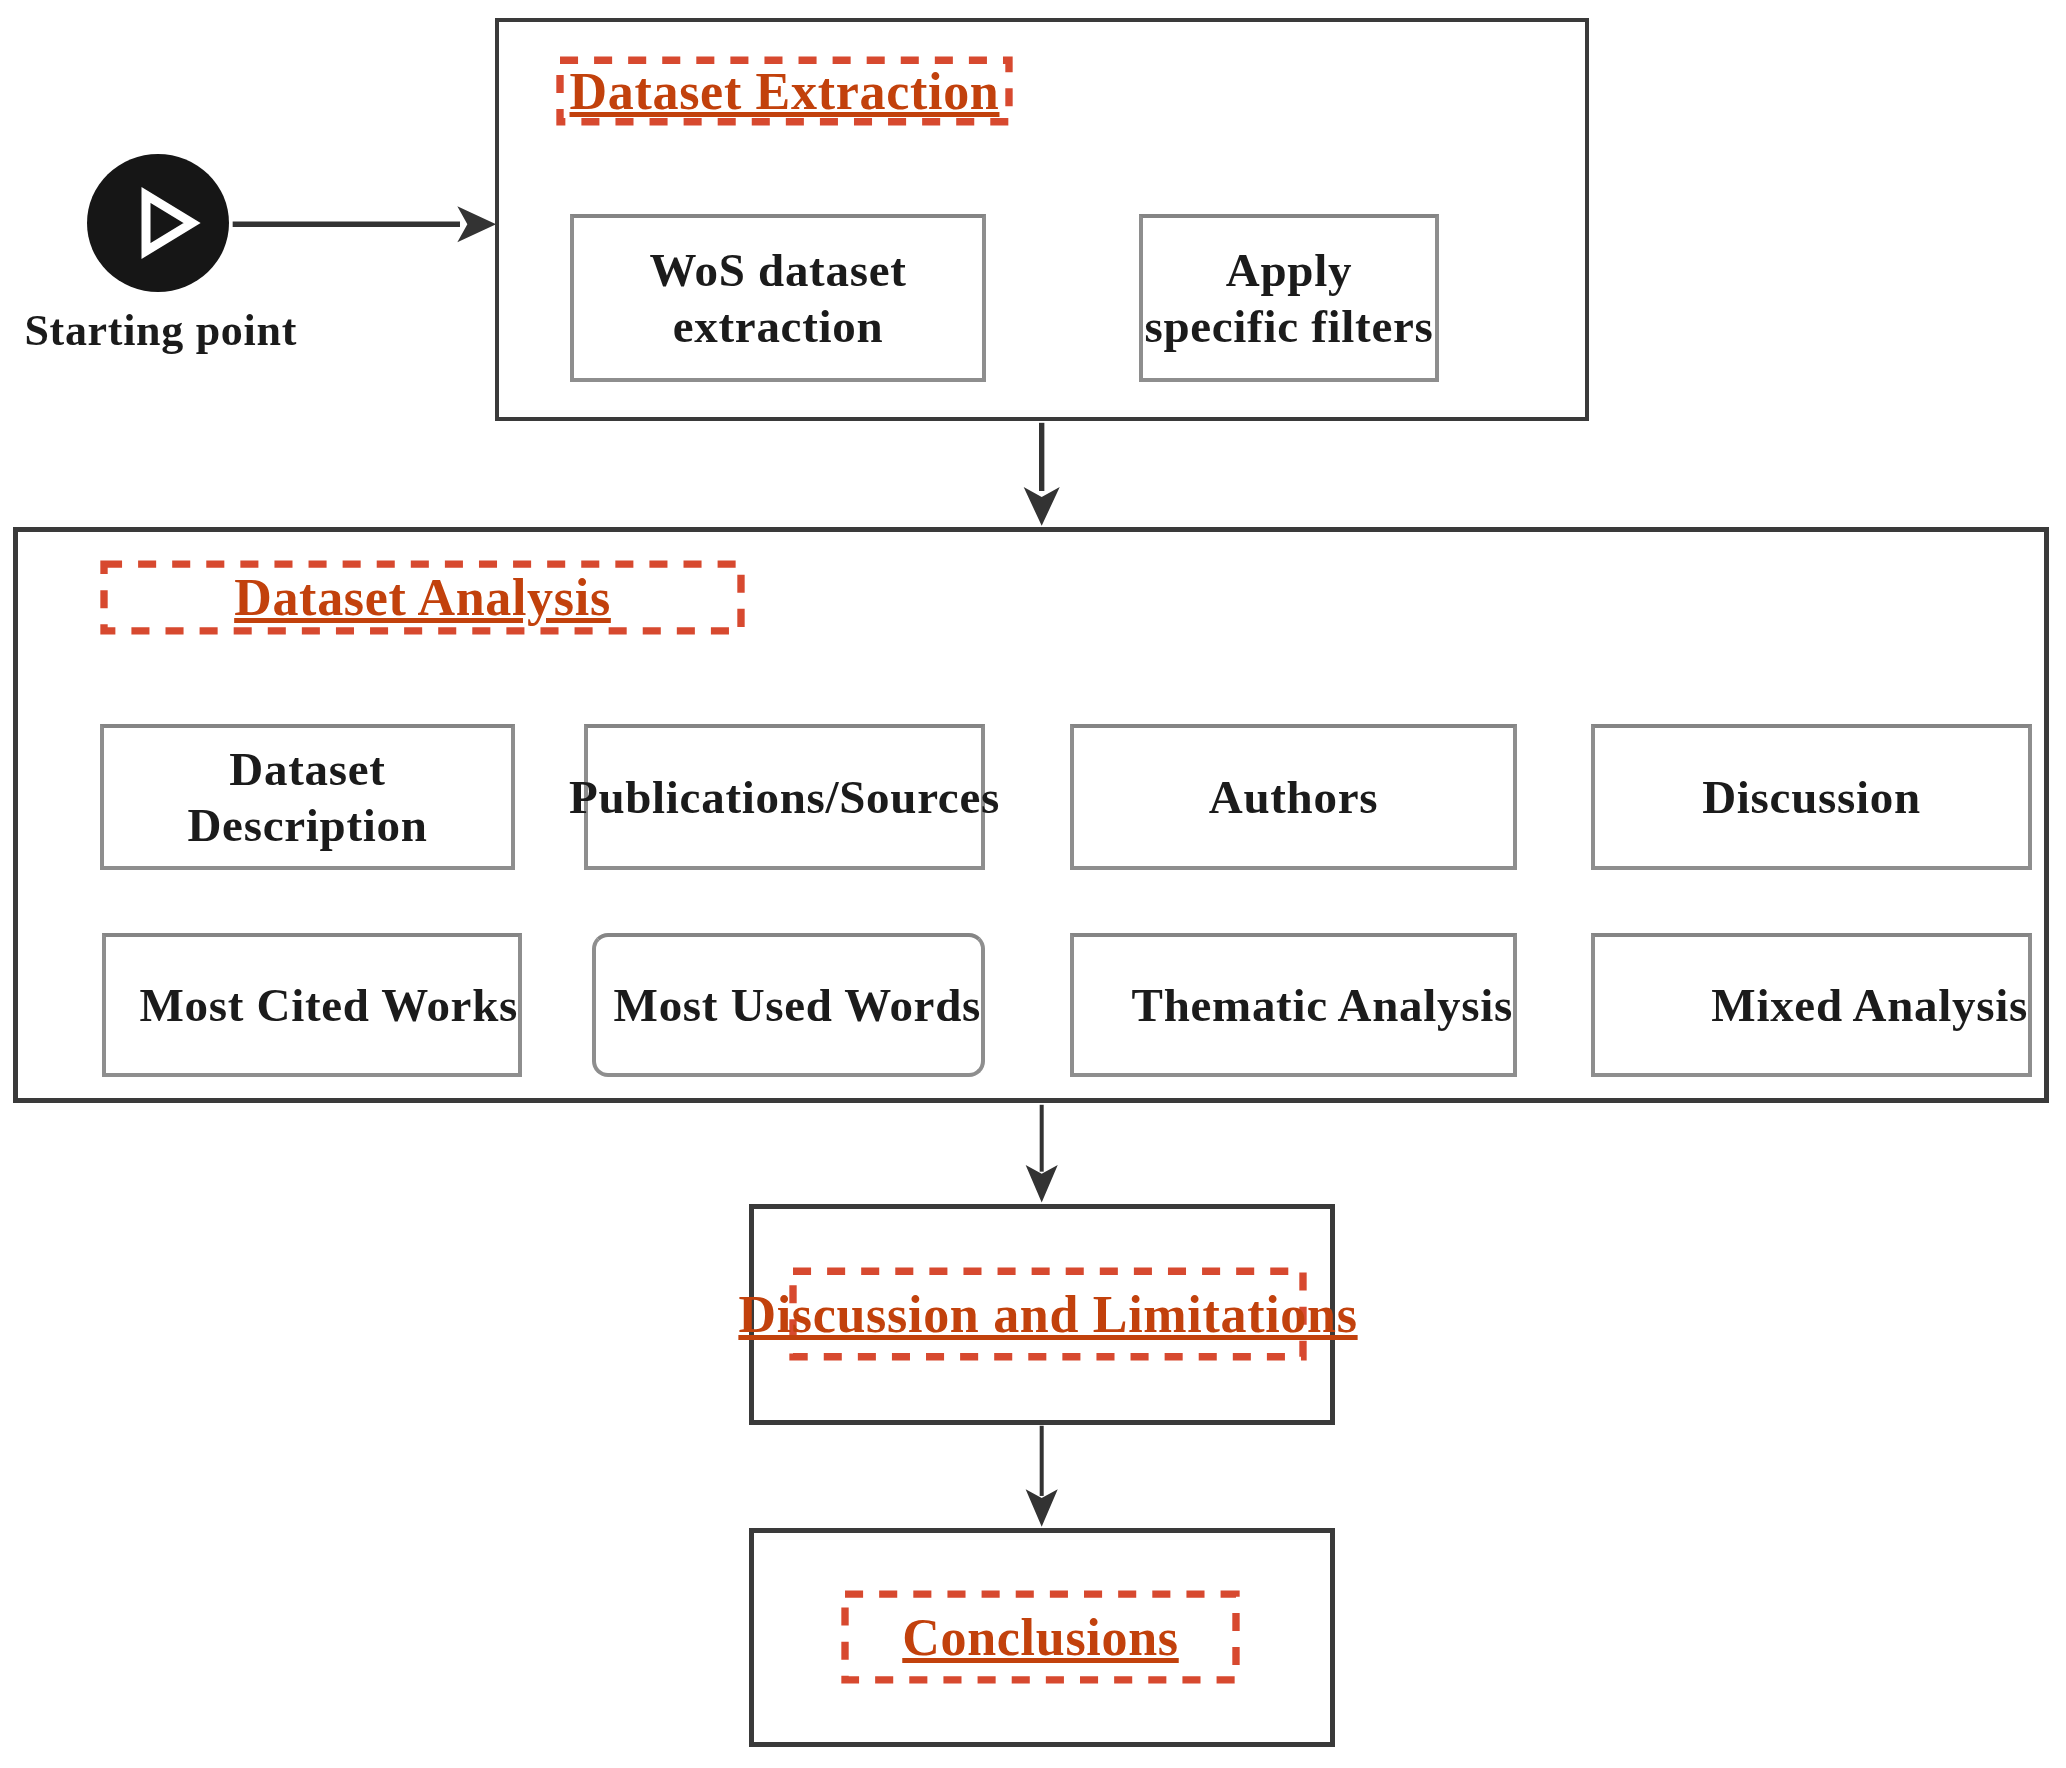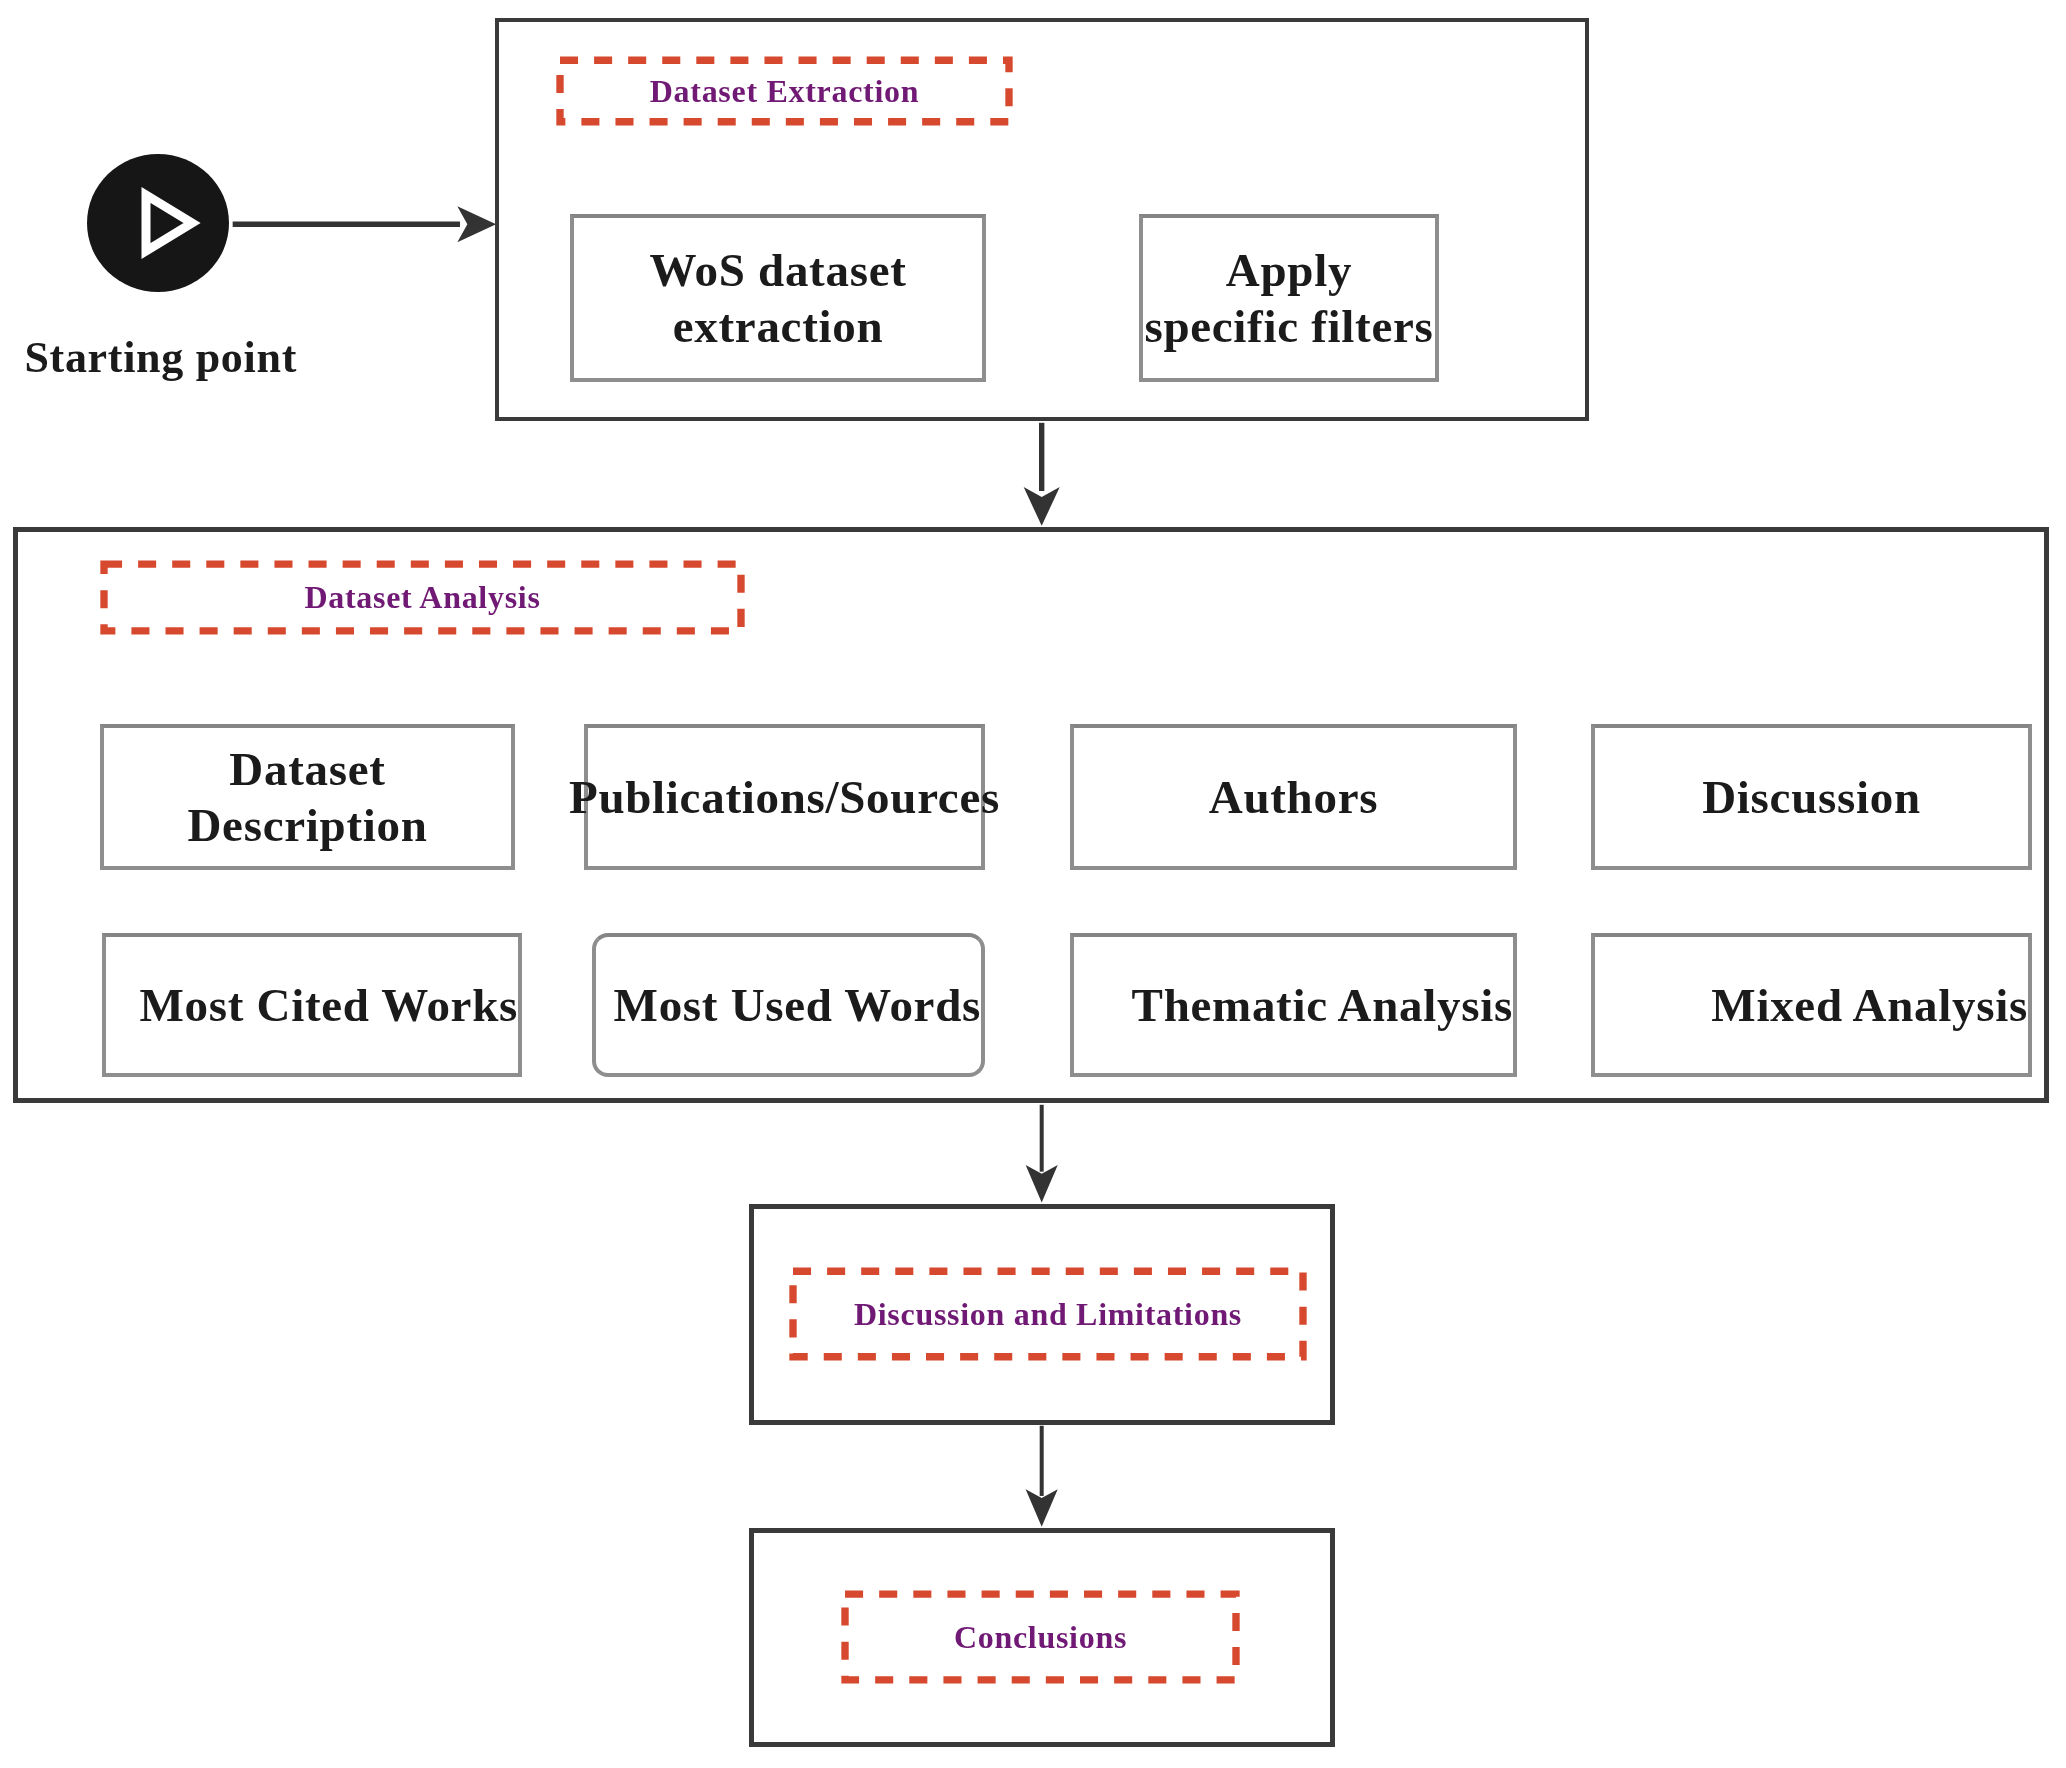--- a/index.html
+++ b/index.html
@@ -35,21 +35,21 @@
     position: absolute;
     left: 87px; top: 154px;
     width: 142px; height: 138px;
     background: #161616;
     border-radius: 50%;
     display: flex; align-items: center; justify-content: center;
   }
   .start-circle svg { width: 100px; height: 100px; margin-left: 16px; }
   .start-label {
     position: absolute;
-    left: 6.7px; top: 332px; width: 308px;
+    left: 6.7px; top: 305px; width: 308px;
     text-align: center;
     font-size: 44px; font-weight: 700; color: #1b1b1b;
     letter-spacing: 0.7px;
   }
 
   
   .outer-box {
     position: absolute;
     border: 5.3px solid #3a3a3a;
     background: #ffffff;
@@ -74,24 +74,25 @@
   .dash-label .dash-rect rect {
     width: calc(100% - 12px);
     height: calc(100% - 12px);
     fill: none;
     stroke: #d7492f;
     stroke-width: 11;
     stroke-dasharray: 27 24;
   }
   .dash-label span {
     position: relative;
-    font-size: 32px; font-weight: 700;
-    color: #701a75;
+    font-size: 52px; font-weight: 700;
+    color: #c2410c;
     white-space: nowrap;
     letter-spacing: 0.7px;
+    text-decoration: underline;
   }
   #de-label   { left: 556px;  top: 56px;   width: 457px; height: 70px; }
   #da-label   { left: 100px;  top: 560px;  width: 645px; height: 75px; }
   #disc-label { left: 789px; top: 1267px; width: 518px; height: 94px; }
   #conc-label { left: 841px; top: 1590px; width: 399px; height: 94px; }
 
   
   .node {
     position: absolute;
     border: 4.7px solid #8e8e8e;

